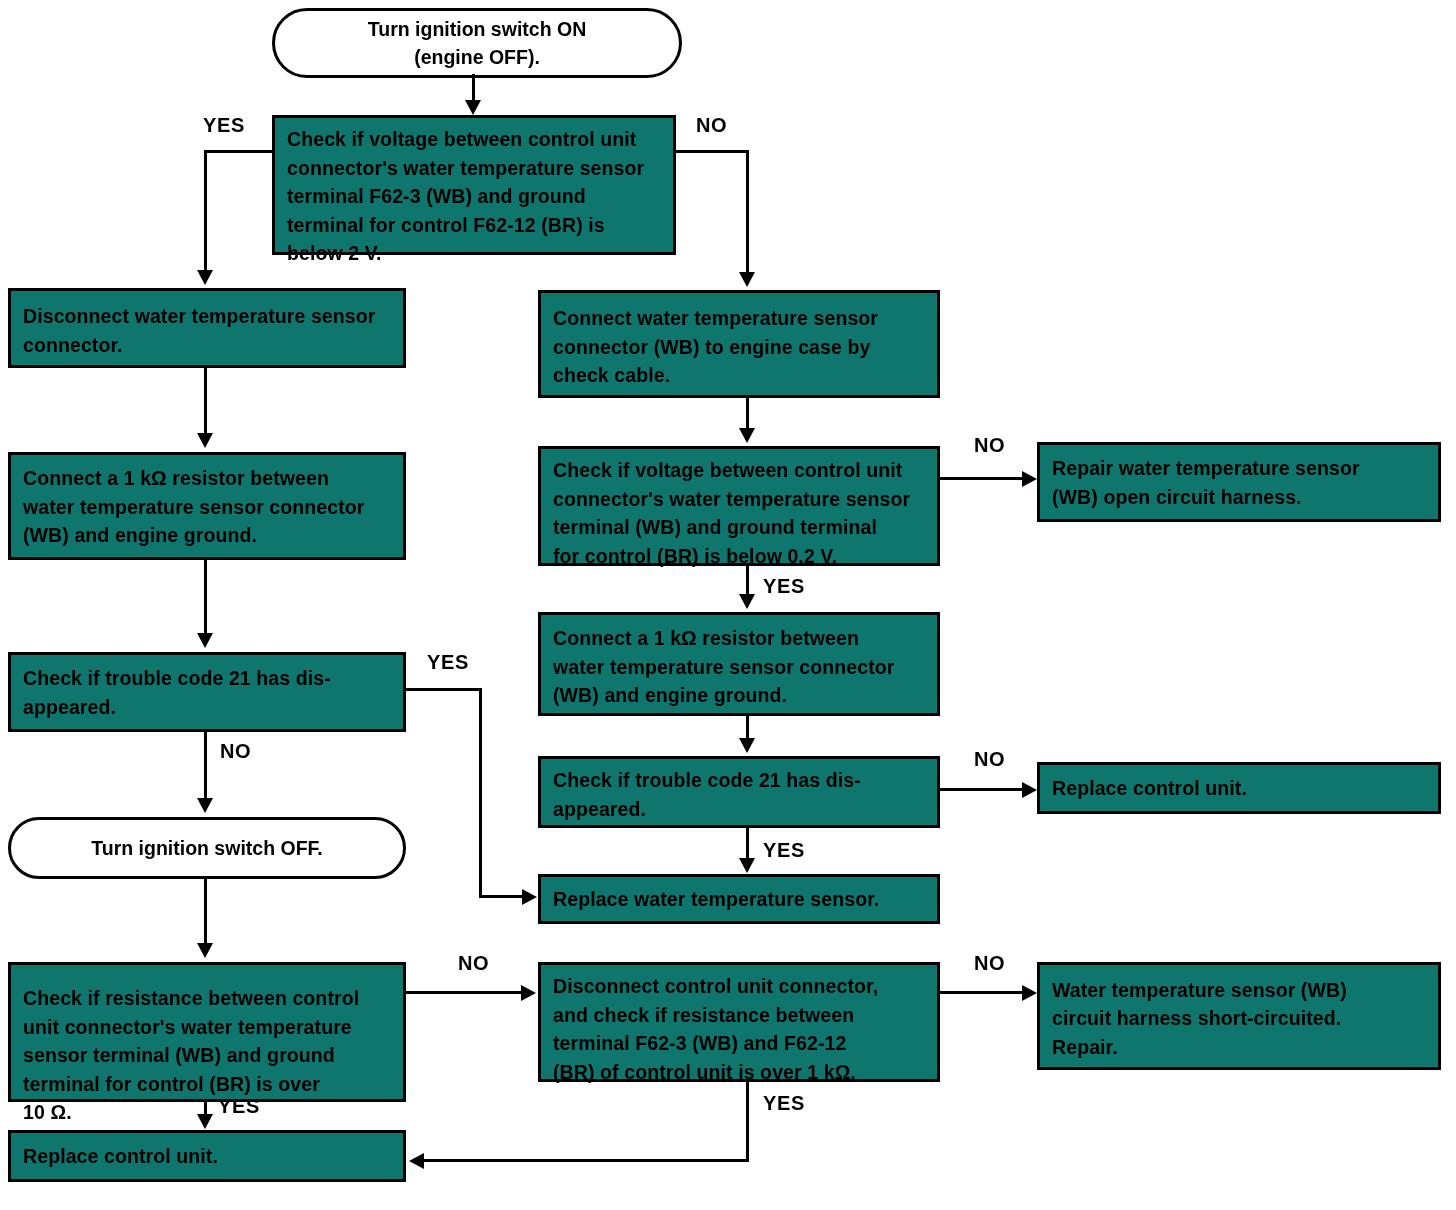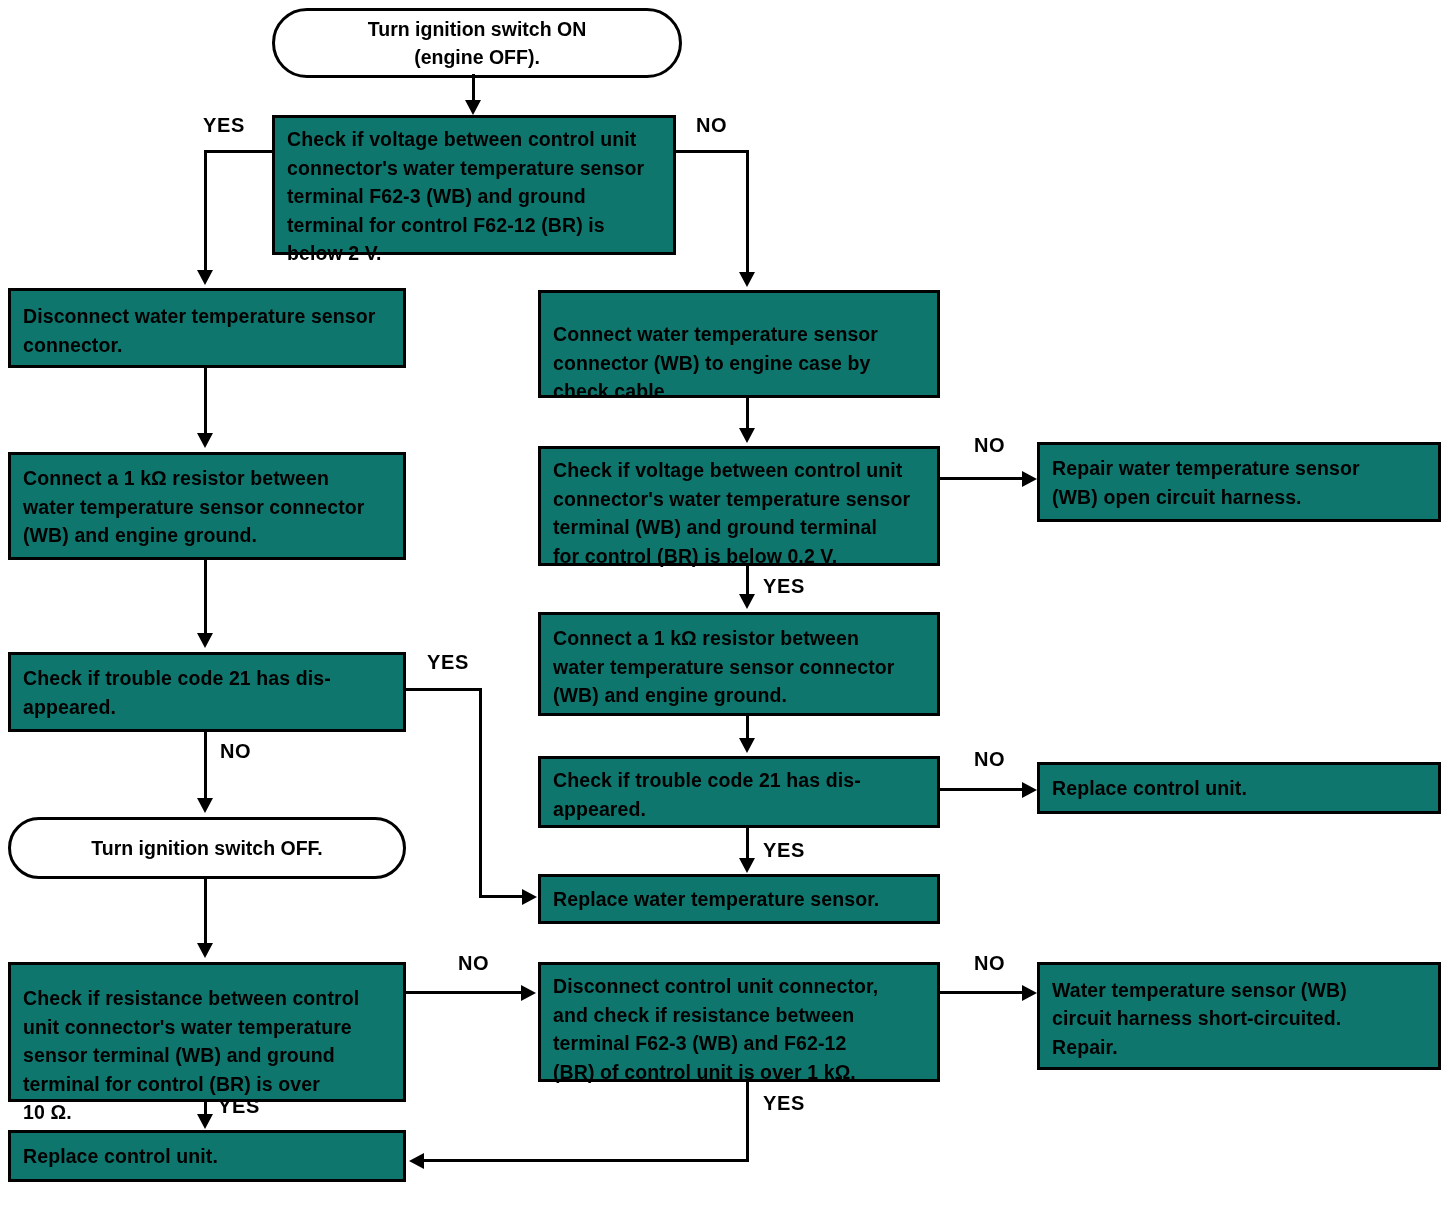--- a/index.html
+++ b/index.html
@@ -130,21 +130,21 @@
 unit connector's water temperature
 sensor terminal (WB) and ground
 terminal for control (BR) is over
 10 Ω.</span>
   </div>
 
   <div class="box" style="left:8px; top:1130px; width:398px; height:52px;">
     <span class="txt">Replace control unit.</span>
   </div>
 
-  <div class="box" style="left:538px; top:290px; width:402px; height:108px; align-items:flex-start; padding-top:27px;">
+  <div class="box" style="left:538px; top:290px; width:402px; height:108px; align-items:flex-start; padding-top:11px;">
     <span class="txt">Connect water temperature sensor
 connector (WB) to engine case by
 check cable.</span>
   </div>
 
   <div class="box" style="left:538px; top:446px; width:402px; height:120px; align-items:flex-start; padding-top:7px;">
     <span class="txt">Check if voltage between control unit
 connector's water temperature sensor
 terminal (WB) and ground terminal
 for control (BR) is below 0.2 V.</span>

